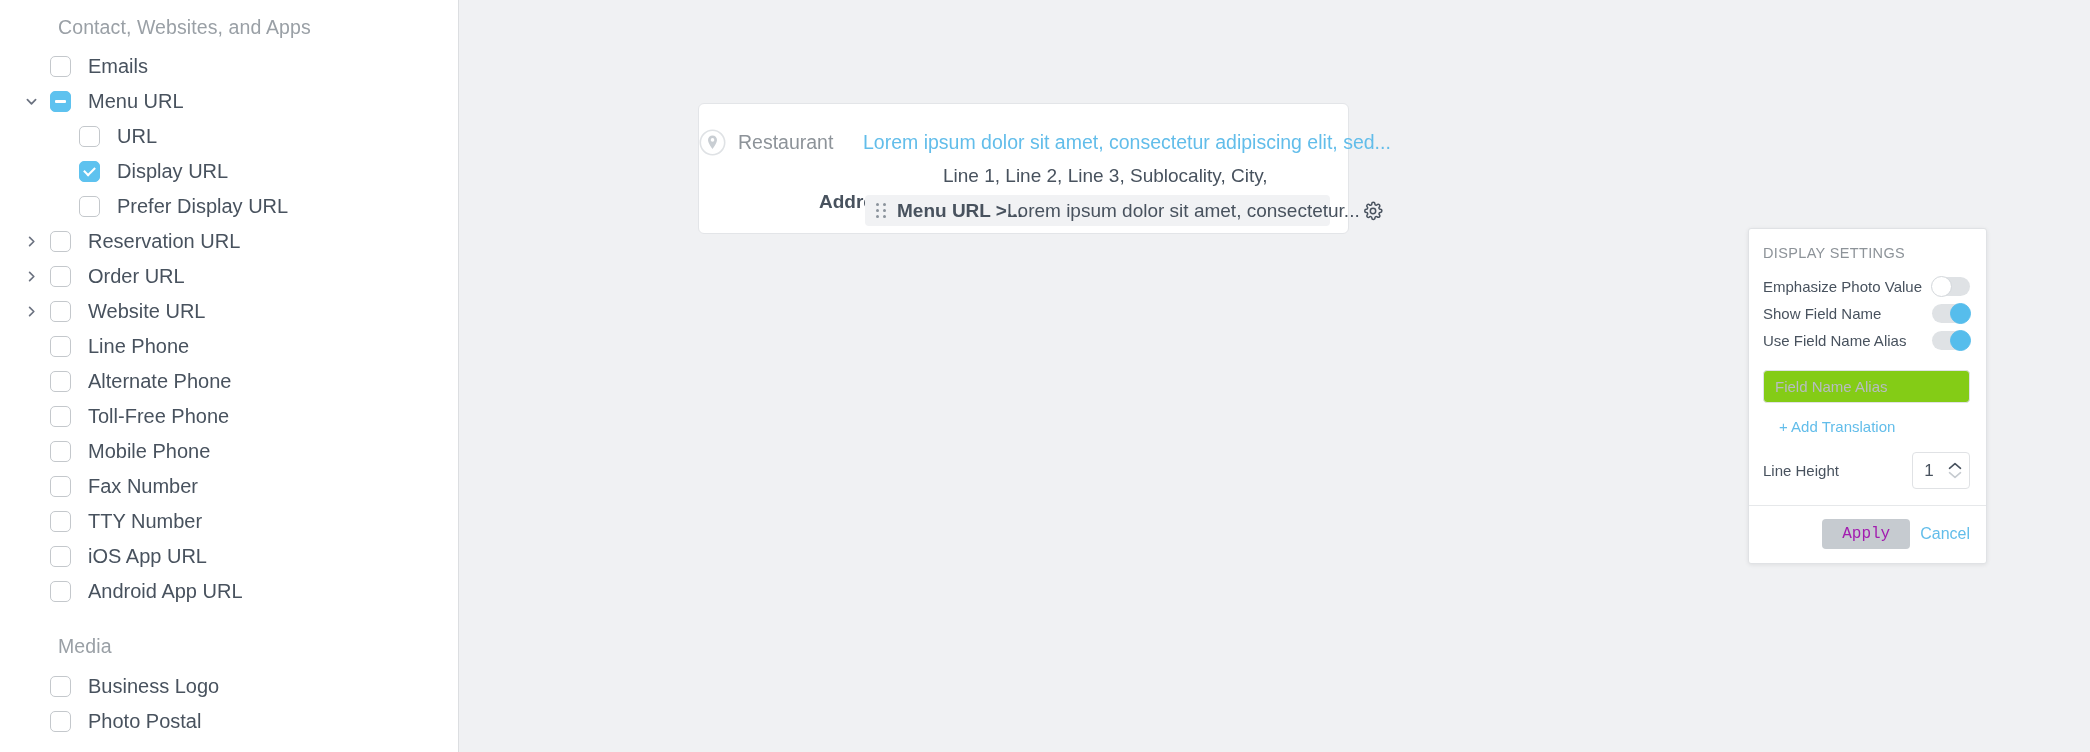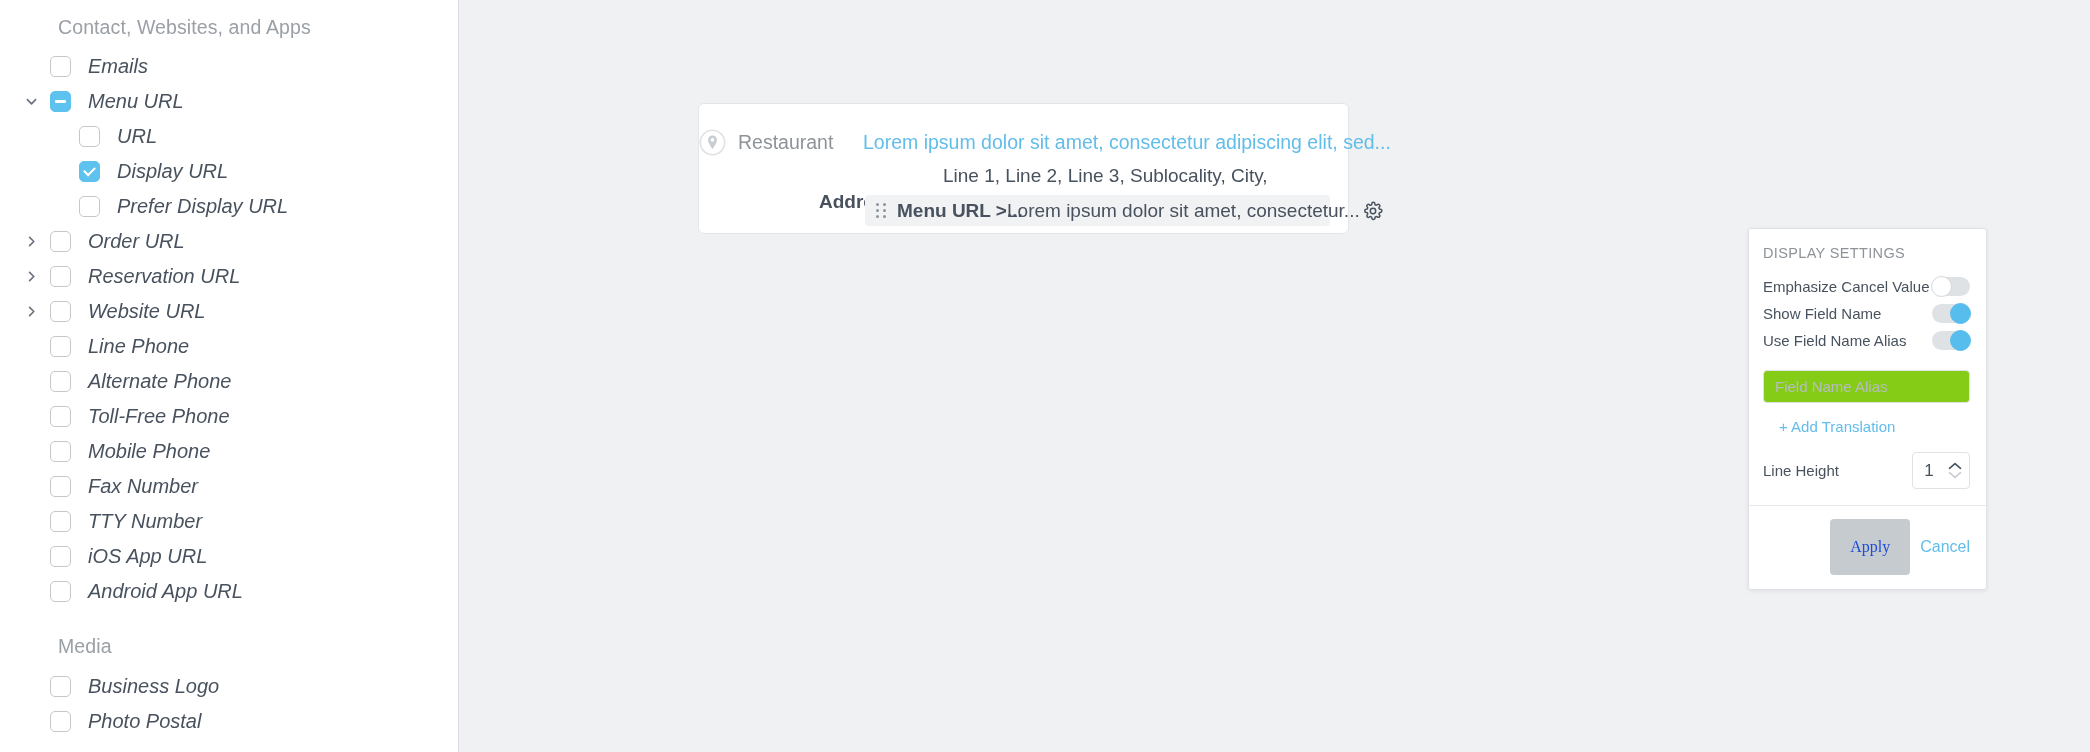--- a/index.html
+++ b/index.html
@@ -70,21 +70,20 @@
     content: "";
     width: 11px; height: 2.8px;
     background: #fff;
     border-radius: 1px;
   }
   .tree-label {
     font-size: 20px;
     color: #48525e;
     margin-left: 17px;
     white-space: nowrap;
-    font-style: italic;
   }
   .indent-1 { padding-left: 18px; }
   .indent-2 { padding-left: 47px; }
 
   
   #canvas {
     flex: 1 1 auto;
     height: 752px;
     background: #f0f1f3;
     position: relative;
@@ -303,26 +302,26 @@
   .pop-footer {
     border-top: 1px solid #e6e8ea;
     padding: 13px 16px 14px 16px;
     display: flex;
     align-items: center;
     justify-content: flex-end;
     gap: 10px;
   }
   .apply-btn {
     background: #c6cbd0;
-    color: #1d4ed8;
+    color: #a21caf;
     border: none;
     border-radius: 4px;
     font-size: 16px;
-    font-family: Liberation Serif, serif;
-    padding: 19px 20px;
+    font-family: Liberation Mono, monospace;
+    padding: 6px 20px;
     cursor: default;
   }
   .cancel-btn {
     background: none; border: none;
     color: #62bdea;
     font-size: 16px;
     font-family: "Liberation Sans", sans-serif;
     cursor: pointer;
     padding: 0;
   }
@@ -380,30 +379,30 @@
           <span class="cbox"></span>
           <span class="tree-label">Prefer Display URL</span>
         </div>
         <div class="tree-row indent-1">
           <span class="caret">
             <svg width="15" height="15" viewBox="0 0 15 15">
               <path d="M5.6 3.4 9.8 7.5l-4.2 4.1" fill="none" stroke="#6b7280" stroke-width="1.7" stroke-linecap="round" stroke-linejoin="round"></path>
             </svg>
           </span>
           <span class="cbox"></span>
+          <span class="tree-label">Reservation URL</span>
+        </div>
+        <div class="tree-row indent-1">
+          <span class="caret">
+            <svg width="15" height="15" viewBox="0 0 15 15">
+              <path d="M5.6 3.4 9.8 7.5l-4.2 4.1" fill="none" stroke="#6b7280" stroke-width="1.7" stroke-linecap="round" stroke-linejoin="round"></path>
+            </svg>
+          </span>
+          <span class="cbox"></span>
           <span class="tree-label">Order URL</span>
-        </div>
-        <div class="tree-row indent-1">
-          <span class="caret">
-            <svg width="15" height="15" viewBox="0 0 15 15">
-              <path d="M5.6 3.4 9.8 7.5l-4.2 4.1" fill="none" stroke="#6b7280" stroke-width="1.7" stroke-linecap="round" stroke-linejoin="round"></path>
-            </svg>
-          </span>
-          <span class="cbox"></span>
-          <span class="tree-label">Reservation URL</span>
         </div>
         <div class="tree-row indent-1">
           <span class="caret">
             <svg width="15" height="15" viewBox="0 0 15 15">
               <path d="M5.6 3.4 9.8 7.5l-4.2 4.1" fill="none" stroke="#6b7280" stroke-width="1.7" stroke-linecap="round" stroke-linejoin="round"></path>
             </svg>
           </span>
           <span class="cbox"></span>
           <span class="tree-label">Website URL</span>
         </div>
@@ -545,21 +544,21 @@
       </div>
     </div>
 
     <div id="popover">
       <div class="pop-body">
 
         <div class="pop-title">DISPLAY SETTINGS</div>
 
         <div id="toggle-list">
             <div class="toggle-row">
-              <span class="toggle-label">Emphasize Cancel Value</span>
+              <span class="toggle-label">Emphasize Photo Value</span>
               <span class="switch">
                 <span class="knob"></span>
               </span>
             </div>
             <div class="toggle-row">
               <span class="toggle-label">Show Field Name</span>
               <span class="switch on">
                 <span class="knob"></span>
               </span>
             </div>

